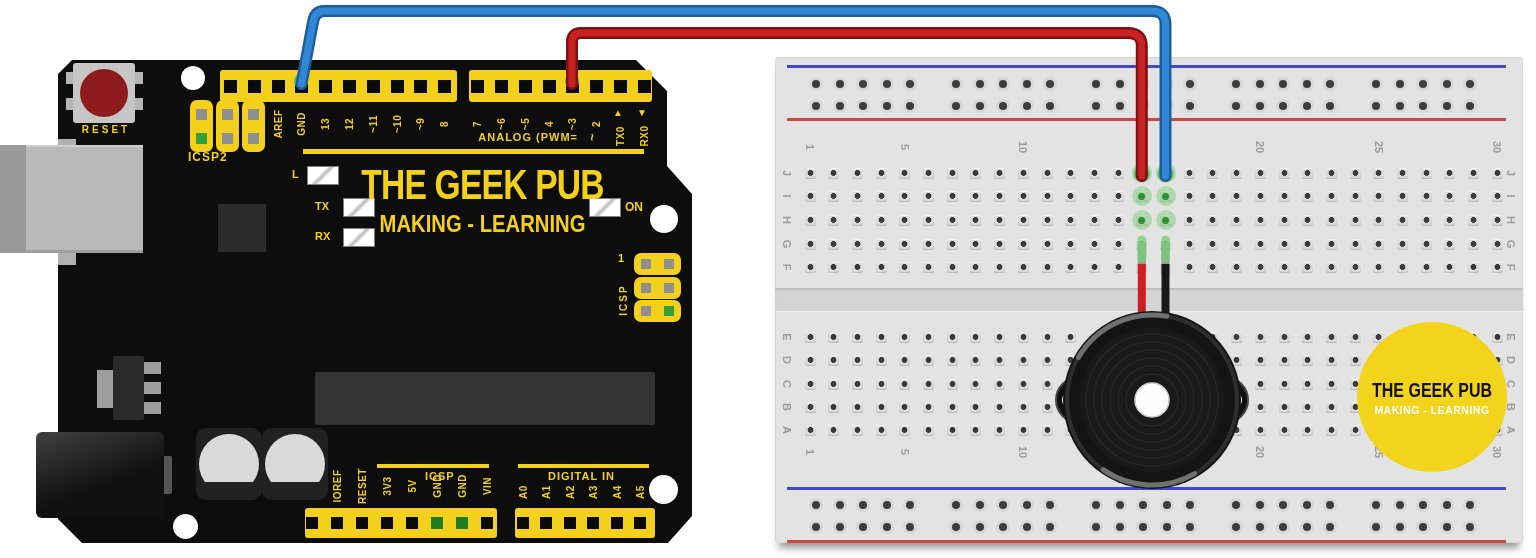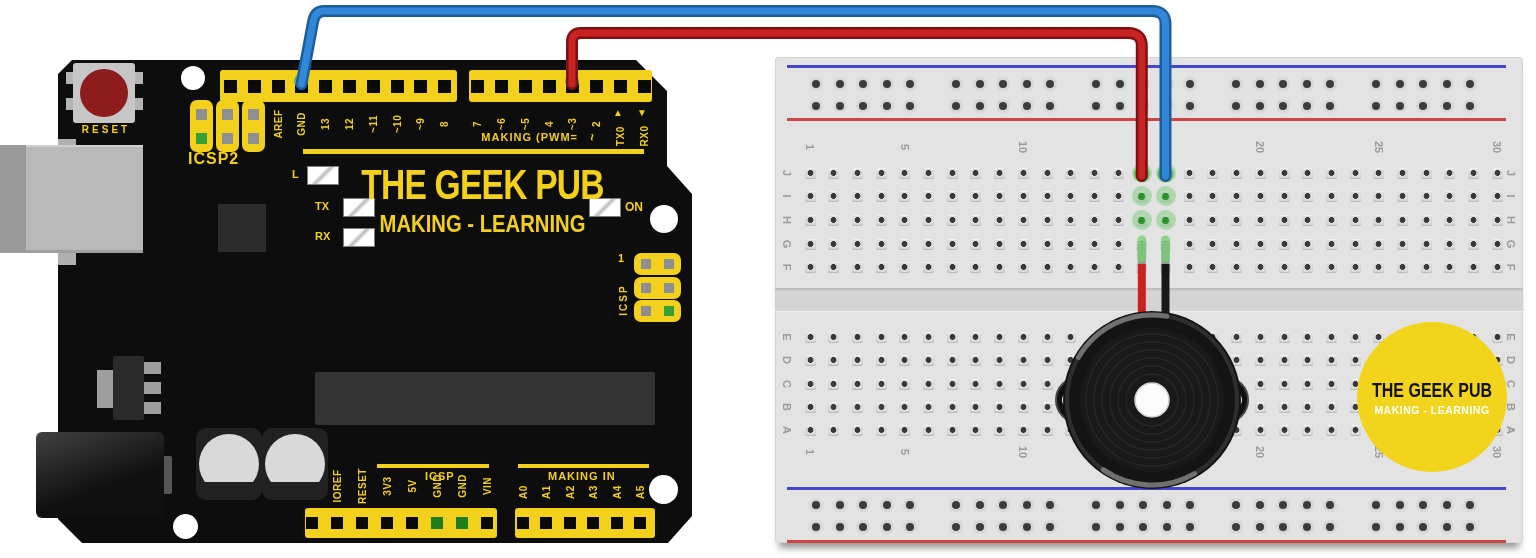--- a/index.html
+++ b/index.html
@@ -607,35 +607,35 @@
 
     <div class="hole-w" style="left:181px;top:66px;width:24px;height:24px"></div>
     <div class="hole-w" style="left:650px;top:205px;width:28px;height:28px"></div>
     <div class="hole-w" style="left:649px;top:475px;width:29px;height:29px"></div>
     <div class="hole-w" style="left:173px;top:514px;width:25px;height:25px"></div>
 
     <div class="ystrip" style="left:190px;top:100px;width:23px;height:52px;border-radius:7px"></div>
     <div class="ystrip" style="left:216px;top:100px;width:23px;height:52px;border-radius:7px"></div>
     <div class="ystrip" style="left:242px;top:100px;width:23px;height:52px;border-radius:7px"></div>
     <div class="abs" style="left:262px;top:96px;width:6px;height:6px;border-radius:50%;background:#f2d01c"></div>
-    <div class="ytext" style="left:188px;top:150px;font-size:16px;letter-spacing:1px">ICSP2</div>
+    <div class="ytext" style="left:188px;top:150px;font-size:12px;letter-spacing:1px">ICSP2</div>
 
     <div class="ystrip" style="left:220px;top:70px;width:237px;height:32px"></div>
     <div class="ystrip" style="left:469px;top:70px;width:183px;height:32px"></div>
 
     <div class="abs" style="left:613px;top:107px;color:#f2d01c;font-size:10px">▲</div>
     <div class="abs" style="left:637px;top:107px;color:#f2d01c;font-size:10px">▼</div>
     <div class="vt ylab" style="left:620px;top:136px">
         <span>TX0</span>
       </div>
     <div class="vt ylab" style="left:644px;top:136px">
         <span>RX0</span>
       </div>
 
-    <div class="ytext" style="left:420px;top:131px;width:158px;text-align:right;font-size:11px;letter-spacing:1px">MAKING (PWM=</div>
+    <div class="ytext" style="left:420px;top:131px;width:158px;text-align:right;font-size:11px;letter-spacing:1px">ANALOG (PWM=</div>
     <div class="vt ylab" style="left:592px;top:137px">
         <span style="font-size:13px">~</span>
       </div>
     <div class="abs" style="left:303px;top:149px;width:341px;height:5px;background:#f2d01c"></div>
 
     <div class="ytext" style="left:292px;top:168px;font-size:11px">L</div>
     <div class="led" style="left:307px;top:166px"></div>
     <div class="ytext" style="left:315px;top:200px;font-size:11px">TX</div>
     <div class="led" style="left:343px;top:198px"></div>
     <div class="ytext" style="left:315px;top:230px;font-size:11px">RX</div>
@@ -670,21 +670,21 @@
     <div class="abs" style="left:262px;top:428px;width:66px;height:72px;background:#212121;border-radius:10px"></div>
     <div class="abs" style="left:199px;top:434px;width:60px;height:60px;border-radius:50%;background:#d9d9d9"></div>
     <div class="abs" style="left:265px;top:434px;width:60px;height:60px;border-radius:50%;background:#d9d9d9"></div>
     <div class="abs" style="left:205px;top:482px;width:48px;height:13px;background:#212121"></div>
     <div class="abs" style="left:271px;top:482px;width:48px;height:13px;background:#212121"></div>
 
     <div class="abs" style="left:377px;top:464px;width:112px;height:4px;background:#f2d01c"></div>
     <div class="ytext" style="left:425px;top:470px;font-size:11px;letter-spacing:1px">ICSP</div>
     <div class="ystrip" style="left:305px;top:508px;width:192px;height:30px"></div>
     <div class="abs" style="left:518px;top:464px;width:131px;height:4px;background:#f2d01c"></div>
-    <div class="ytext" style="left:548px;top:470px;font-size:11px;letter-spacing:1px">MAKING IN</div>
+    <div class="ytext" style="left:548px;top:470px;font-size:11px;letter-spacing:1px">DIGITAL IN</div>
     <div class="ystrip" style="left:515px;top:508px;width:140px;height:30px"></div>
   <div class="abs" style="left: 223.5px; top: 79.5px; width: 13px; height: 13px; background: rgb(10, 10, 10);"></div>
       <div class="abs" style="left: 247.5px; top: 79.5px; width: 13px; height: 13px; background: rgb(10, 10, 10);"></div>
       <div class="abs" style="left: 271.5px; top: 79.5px; width: 13px; height: 13px; background: rgb(10, 10, 10);"></div>
       <div class="vt ylab" style="left: 278px; top: 124px;">
         <span>AREF</span>
       </div>
       <div class="abs" style="left: 294.5px; top: 79.5px; width: 13px; height: 13px; background: rgb(10, 10, 10);"></div>
       <div class="vt ylab" style="left: 301px; top: 124px;">
         <span>GND</span>

